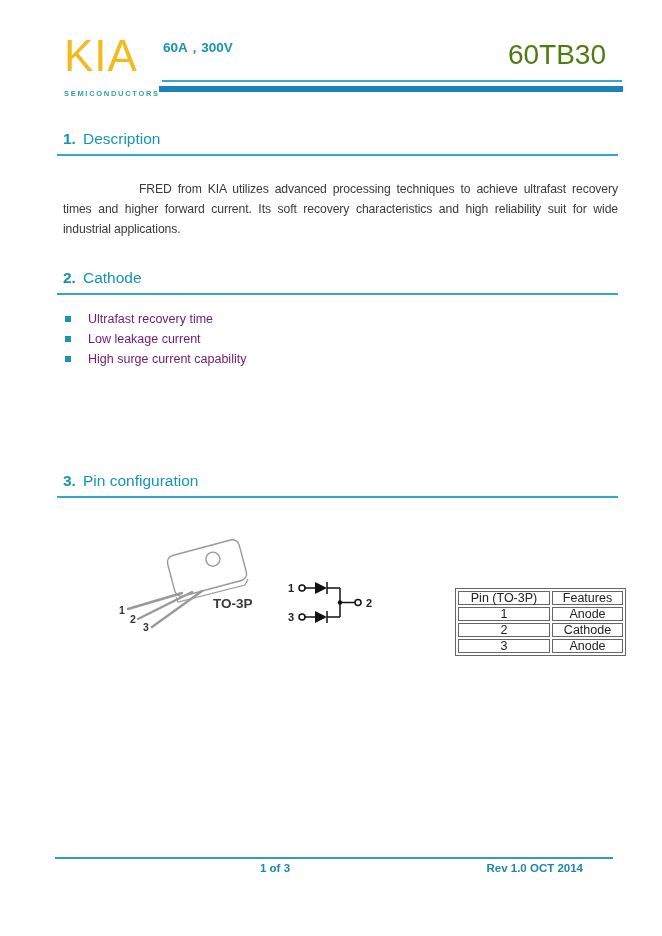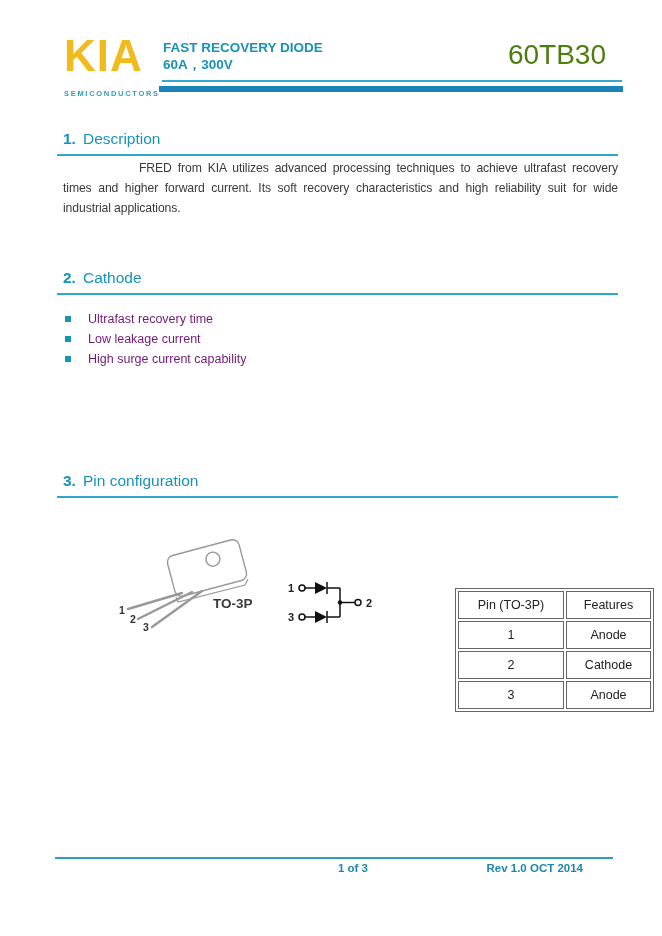--- a/index.html
+++ b/index.html
@@ -6,74 +6,73 @@
   body{
     width:662px;height:936px;position:relative;overflow:hidden;
     background:#ffffff;
     font-family:"Liberation Sans",sans-serif;
     -webkit-font-smoothing:antialiased;
   }
   .abs{position:absolute;}
 
   
   .logo{left:64px;top:35px;width:110px;}
-  .logo-kia{font-size:44px;line-height:42px;font-weight:bold;color:#F2BB1D;letter-spacing:1px;}
+  .logo-kia{font-size:44px;line-height:42px;font-weight:normal;color:#F2BB1D;letter-spacing:1px;}
   .logo-sub{font-size:7.5px;font-weight:bold;color:#2E9FB0;letter-spacing:1.7px;margin-top:12px;white-space:nowrap;}
   .title-block{left:163px;top:39px;color:#1793B7;font-weight:bold;font-size:13.5px;line-height:17px;}
   .part-number{right:56px;top:40px;font-size:28px;line-height:30px;color:#4d7c0f;}
   .rule-thin{left:162px;right:40px;top:80px;height:2px;background:#35A8C5;}
   .rule-thick{left:159px;right:39px;top:86px;height:6px;background:#1B84B6;}
 
   
   .section{left:57px;right:44px;}
   .section-head{display:flex;align-items:baseline;color:#1793B7;font-size:15.5px;
                 padding:0 0 6px 6px;border-bottom:2px solid #2FA9C9;}
   .section-head .num{font-weight:bold;margin-right:7px;}
   .sec-description{top:130px;}
   .sec-features{top:269px;}
   .sec-pins{top:472px;}
 
-  .desc-body{margin:2px 0 0 6px;font-size:12.2px;line-height:20px;color:#3A3A3A;
+  .desc-body{margin:23px 0 0 6px;font-size:12.2px;line-height:20px;color:#3A3A3A;
              text-align:justify;text-indent:76px;letter-spacing:-0.1px;}
 
   .features-list{list-style:none;margin:14px 0 0 0;padding:0;}
   .features-list li{display:flex;align-items:center;height:20px;font-size:12.5px;color:#701a75;}
   .bullet{width:6px;height:6px;background:#1B93B5;margin:0 17px 0 8px;flex:none;}
 
   
   .package-svg{left:110px;top:535px;}
   .schematic-svg{left:284px;top:574px;}
 
   .pin-table{left:455px;top:588px;border-collapse:separate;border-spacing:2px;
              border:1px solid #666;font-size:12.5px;color:#222;table-layout:fixed;}
   .pin-table th,.pin-table td{border:1px solid #666;font-weight:normal;text-align:center;
-             padding:7px;height:12px;line-height:12px;}
+             padding:0;height:12px;line-height:12px;}
   .pin-table .c1{width:90px;}
   .pin-table .c2{width:69px;}
 
   
   .footer-rule{left:55px;right:49px;top:857px;height:2px;background:#2E9DBE;}
   .footer{left:55px;right:49px;top:862px;height:16px;font-size:11.5px;font-weight:bold;color:#1C86B0;}
-  .page-num{position:absolute;left:213px;width:100px;text-align:right;}
+  .page-num{position:absolute;left:205px;width:100px;text-align:left;}
   .rev{position:absolute;right:30px;}
 
   svg text{font-family:"Liberation Sans",sans-serif;}
 </style>
 </head>
 <body>
 
 <div>
 
   <div class="abs logo">
     <div class="logo-kia">KIA</div>
     <div class="logo-sub">SEMICONDUCTORS</div>
   </div>
 
   <div class="abs title-block">
-    <div>FAST RECOVERY DIODE</div>
     <div>60A，300V</div>
   </div>
 
   <div class="abs part-number">60TB30</div>
 
   <div class="abs rule-thin"></div>
   <div class="abs rule-thick"></div>
 
   <section class="abs section sec-description">
     <div class="section-head">

